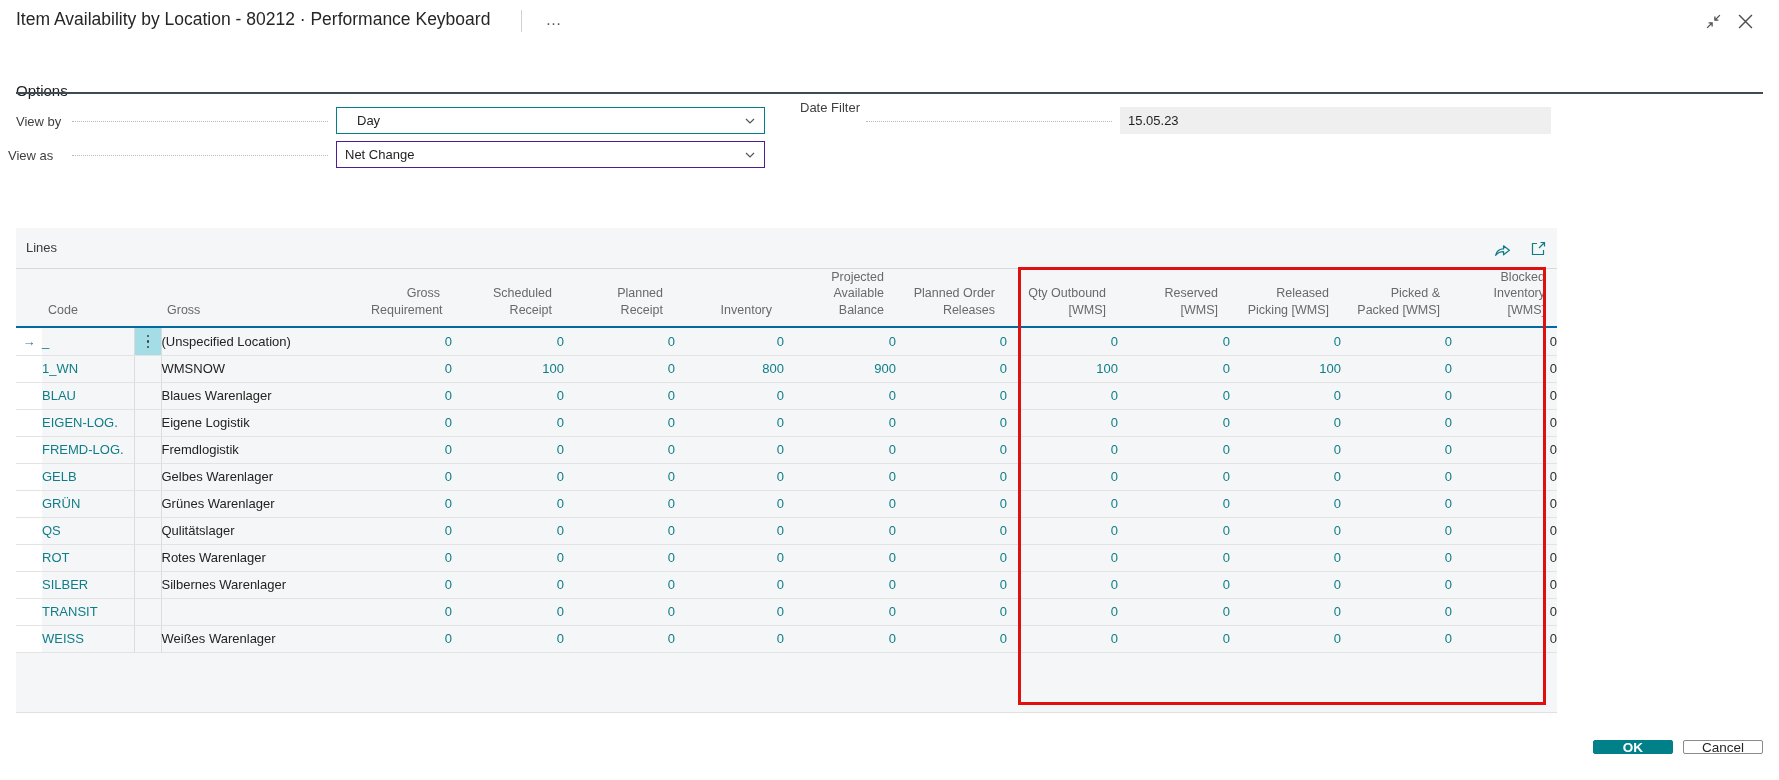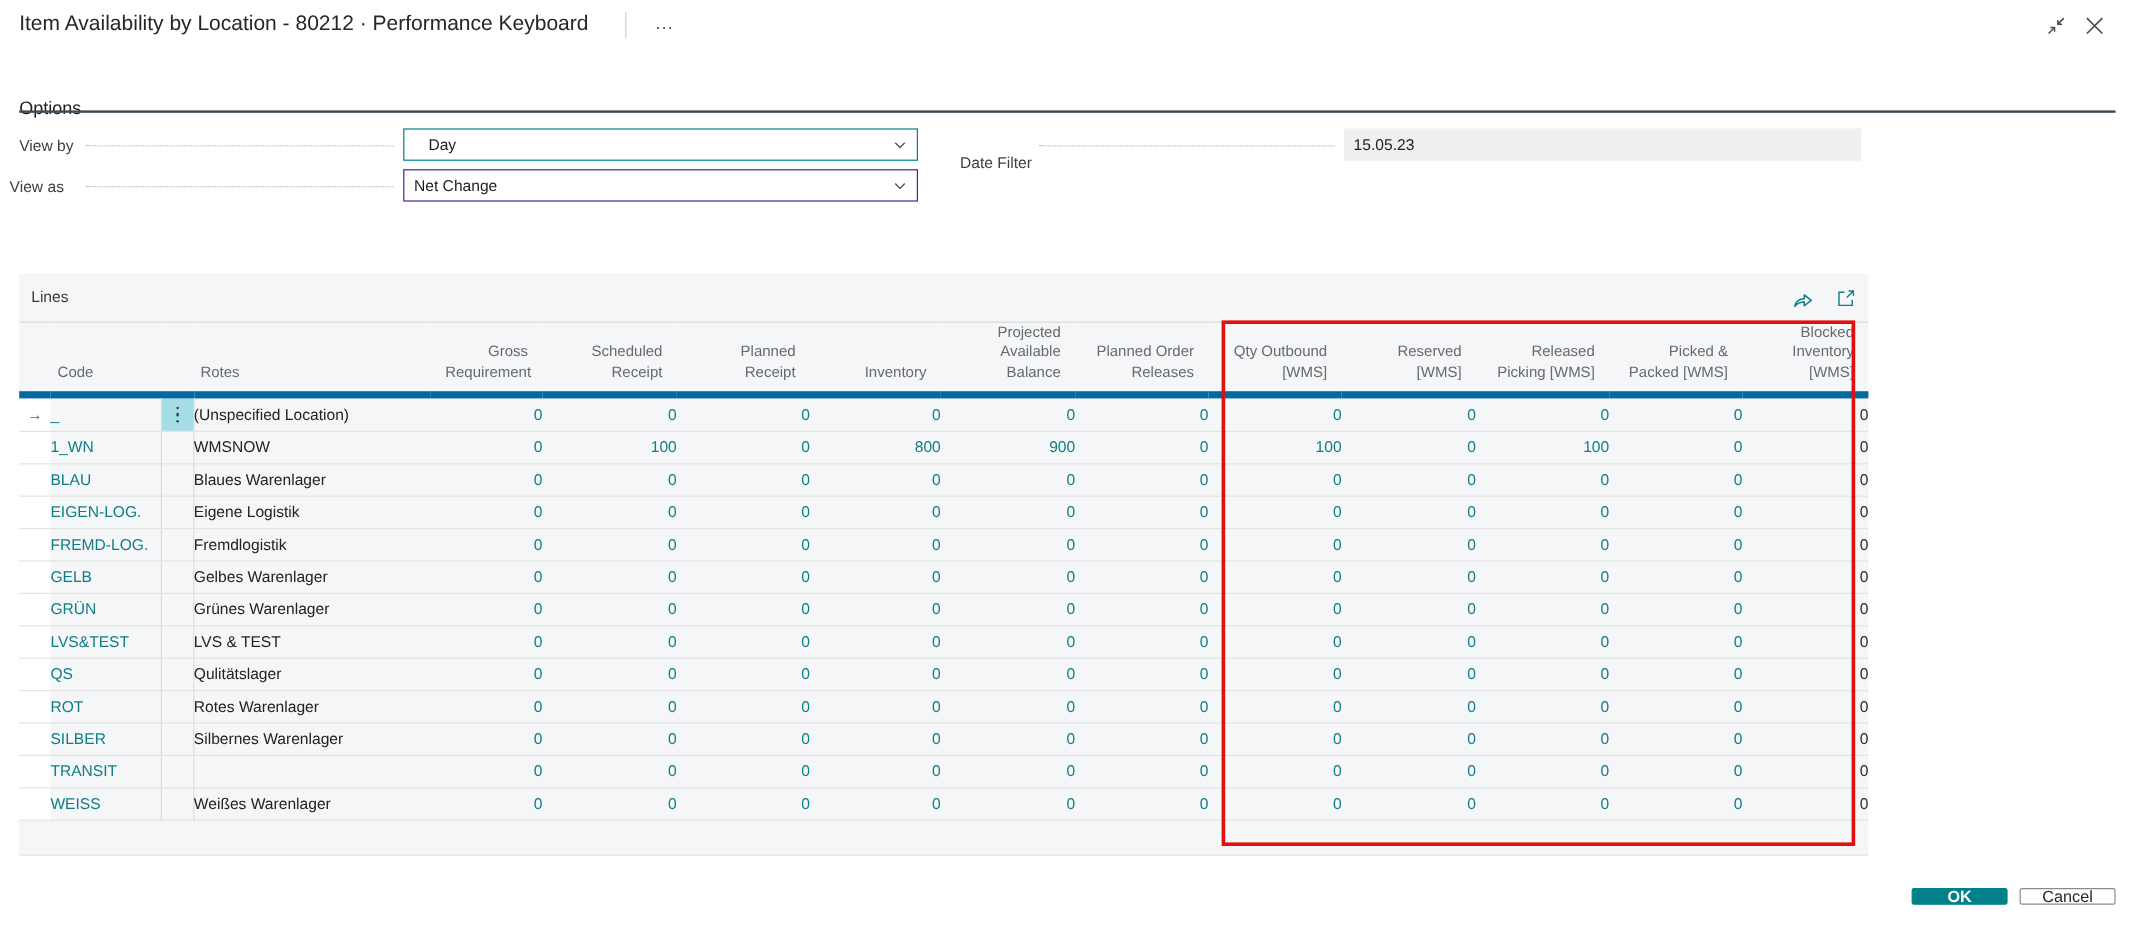--- a/index.html
+++ b/index.html
@@ -45,21 +45,21 @@
                  border-bottom:1px solid #e0e0e0; }
   .lines-heading { left:10px; top:12px; font-size:13px; color:#3a3a3a; position:absolute; }
   .panel-icons { position:absolute; right:8px; top:10px; display:flex; gap:14px; }
   .panel-icon { width:22px; height:22px; display:flex; align-items:center; justify-content:center; cursor:pointer; }
 
   table.lines { position:absolute; left:0; top:40px; width:1541px;
                 border-collapse:collapse; table-layout:fixed; }
   table.lines th {
     font-weight:400; font-size:12.5px; color:#666a6e;
     vertical-align:bottom; padding:0 12px 8px 12px; line-height:1.3;
-    border-top:1px solid #d9d9d9; border-bottom:6px solid #0369a1;
+    border-top:1px solid #d9d9d9; border-bottom:2px solid #0369a1;
     height:52px;
   }
   table.lines th.h-left { text-align:left; padding-left:6px; }
   table.lines th.h-num { text-align:right; }
   table.lines td { height:27px; border-bottom:1px solid #e3e3e3; font-size:13px; padding:0; }
   td.c-indicator { background:#fff; border-bottom:1px solid #ededed; text-align:center;
                    color:#4c689c; font-size:14px; }
   td.c-code { padding-left:6px; border-right:1px solid #dcdcdc; }
   td.c-code .link { color:#0f7d87; cursor:pointer; }
   td.c-dots { border-right:1px solid #dcdcdc; }
@@ -116,21 +116,21 @@
 <div class="abs leader" style="left:72px; top:155px; width:256px;"></div>
 <div class="selectbox sel-gray" style="left:336px; top:141px; width:429px;">
   <span>Net Change</span>
   <span class="chev">
     <svg width="12" height="12" viewBox="0 0 12 12" fill="none" stroke="#555" stroke-width="1.2">
         <path d="M2 4 L6 8 L10 4"></path>
       </svg>
   </span>
 </div>
 
-<div class="abs field-label" style="left:800px; top:128px;">Date Filter</div>
+<div class="abs field-label" style="left:800px; top:100px;">Date Filter</div>
 <div class="abs leader" style="left:866px; top:121px; width:246px;"></div>
 <div class="readonly-field" style="left:1120px; top:107px; width:431px;">
   <span>15.05.23</span>
 </div>
 
 <div class="abs lines-panel">
   <div class="lines-heading">Lines</div>
   <div class="panel-icons">
     <div class="panel-icon">
       <svg width="19" height="19" viewBox="0 0 18 18" fill="none" stroke="#0f7d87" stroke-width="1.2" stroke-linejoin="round">
@@ -161,21 +161,21 @@
         <col style="width: 112px;">
         <col style="width: 111px;">
         <col style="width: 111px;">
         <col style="width: 105px;">
       </colgroup>
     <thead>
         <tr id="header-row">
           <th class=""></th>
           <th class="h-left">Code</th>
           <th class=""></th>
-          <th class="h-left">Rotes</th>
+          <th class="h-left">Gross</th>
           <th class="h-num">Gross Requirement</th>
           <th class="h-num">Scheduled Receipt</th>
           <th class="h-num">Planned Receipt</th>
           <th class="h-num">Inventory</th>
           <th class="h-num">Projected Available Balance</th>
           <th class="h-num">Planned Order Releases</th>
           <th class="h-num">Qty Outbound [WMS]</th>
           <th class="h-num">Reserved [WMS]</th>
           <th class="h-num">Released Picking [WMS]</th>
           <th class="h-num">Picked &amp; Packed [WMS]</th>
@@ -303,37 +303,20 @@
           <td class="c-num">0</td>
           <td class="c-num">0</td>
           <td class="c-num">0</td>
           <td class="c-num">0</td>
           <td class="c-num">0</td>
           <td class="c-num">0</td>
           <td class="c-num dark">0</td>
         </tr>
         <tr>
           <td class="c-indicator"></td>
-          <td class="c-code"><span class="link">LVS&amp;TEST</span></td>
-          <td class="c-dots"></td>
-          <td class="c-name">LVS &amp; TEST</td>
-          <td class="c-num">0</td>
-          <td class="c-num">0</td>
-          <td class="c-num">0</td>
-          <td class="c-num">0</td>
-          <td class="c-num">0</td>
-          <td class="c-num">0</td>
-          <td class="c-num">0</td>
-          <td class="c-num">0</td>
-          <td class="c-num">0</td>
-          <td class="c-num">0</td>
-          <td class="c-num dark">0</td>
-        </tr>
-        <tr>
-          <td class="c-indicator"></td>
           <td class="c-code"><span class="link">QS</span></td>
           <td class="c-dots"></td>
           <td class="c-name">Qulitätslager</td>
           <td class="c-num">0</td>
           <td class="c-num">0</td>
           <td class="c-num">0</td>
           <td class="c-num">0</td>
           <td class="c-num">0</td>
           <td class="c-num">0</td>
           <td class="c-num">0</td>

